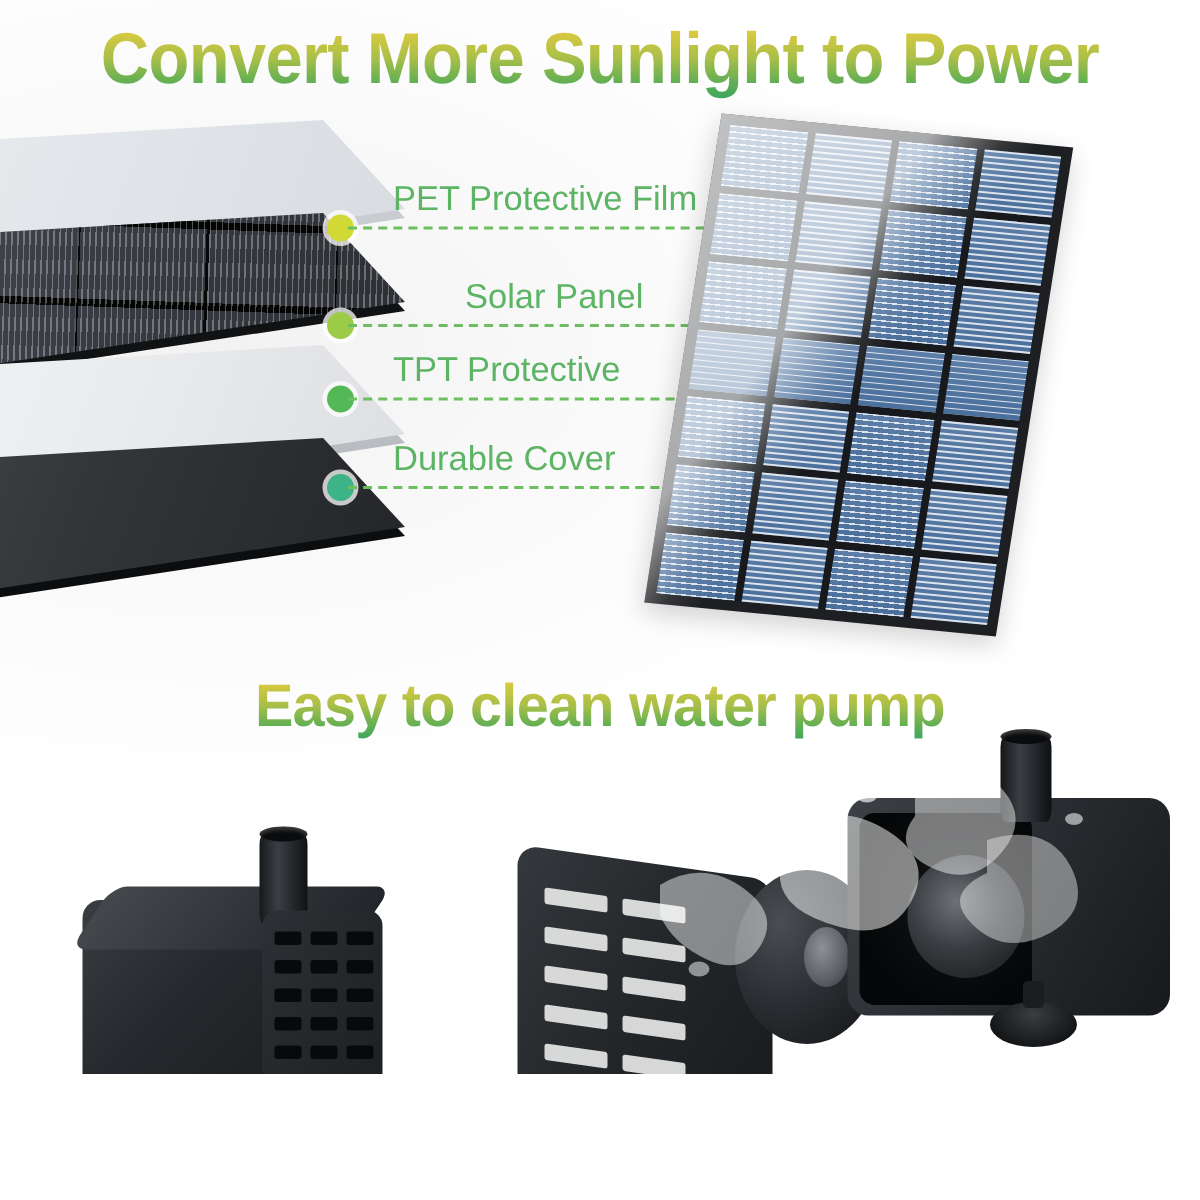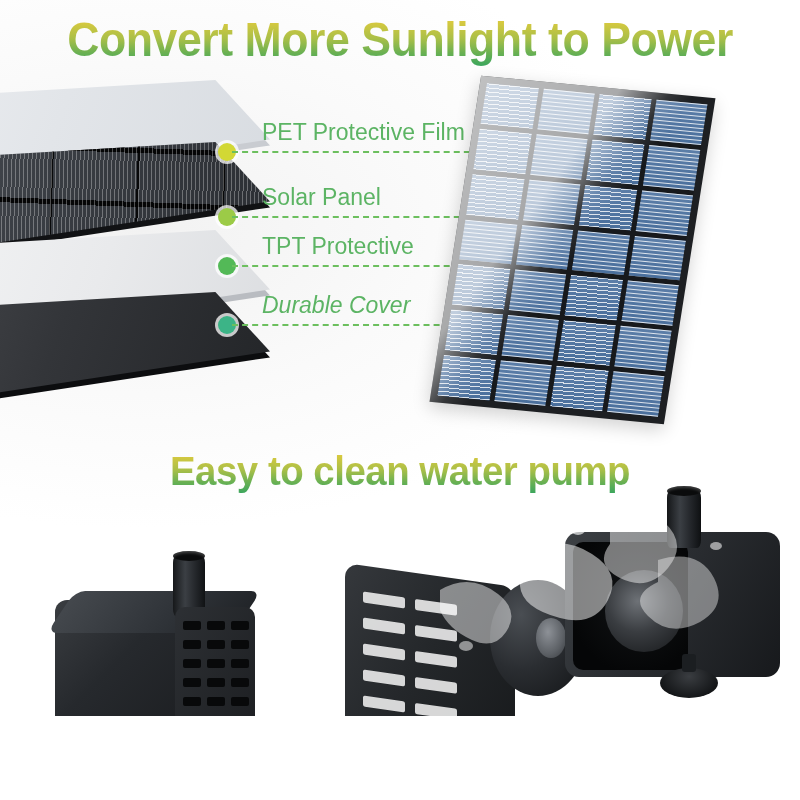--- a/index.html
+++ b/index.html
@@ -229,31 +229,31 @@
 
   <div id="callouts">
       <div class="callout" style="left: 218px; top: 152px;">
         <span class="dot" style="background: rgb(210, 216, 52);"></span>
         <span class="dash" style="width: 258px; border-top-color: rgb(108, 191, 94);"></span>
         <span class="txt" style="color: rgb(92, 180, 100);">PET Protective Film</span>
       </div>
       <div class="callout" style="left: 218px; top: 217px;">
         <span class="dot" style="background: rgb(156, 203, 71);"></span>
         <span class="dash" style="width: 258px; border-top-color: rgb(108, 191, 94);"></span>
-        <span class="txt" style="color: rgb(92, 180, 100);">Solar Panel</span>
+        <span class="txt" style="color: rgb(92, 180, 100); margin-left: 48px;">Solar Panel</span>
       </div>
       <div class="callout" style="left: 218px; top: 266px;">
         <span class="dot" style="background: rgb(83, 185, 87);"></span>
         <span class="dash" style="width: 258px; border-top-color: rgb(108, 191, 94);"></span>
         <span class="txt" style="color: rgb(92, 180, 100);">TPT Protective</span>
       </div>
       <div class="callout" style="left: 218px; top: 325px;">
         <span class="dot" style="background: rgb(60, 180, 135);"></span>
         <span class="dash" style="width: 258px; border-top-color: rgb(108, 191, 94);"></span>
-        <span class="txt" style="color: rgb(92, 180, 100); font-style: italic;">Durable Cover</span>
+        <span class="txt" style="color: rgb(92, 180, 100);">Durable Cover</span>
       </div>
     </div>
 
   <div id="panel-right">
     <div class="cells" id="panel-cells">
         <div class="cell"></div>
         <div class="cell"></div>
         <div class="cell"></div>
         <div class="cell"></div>
         <div class="cell"></div>

